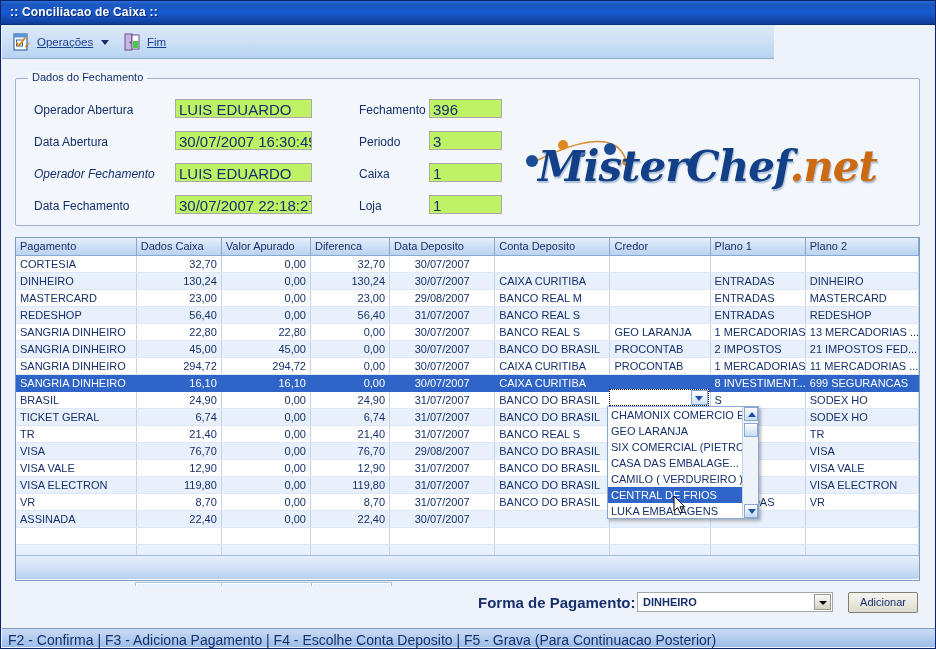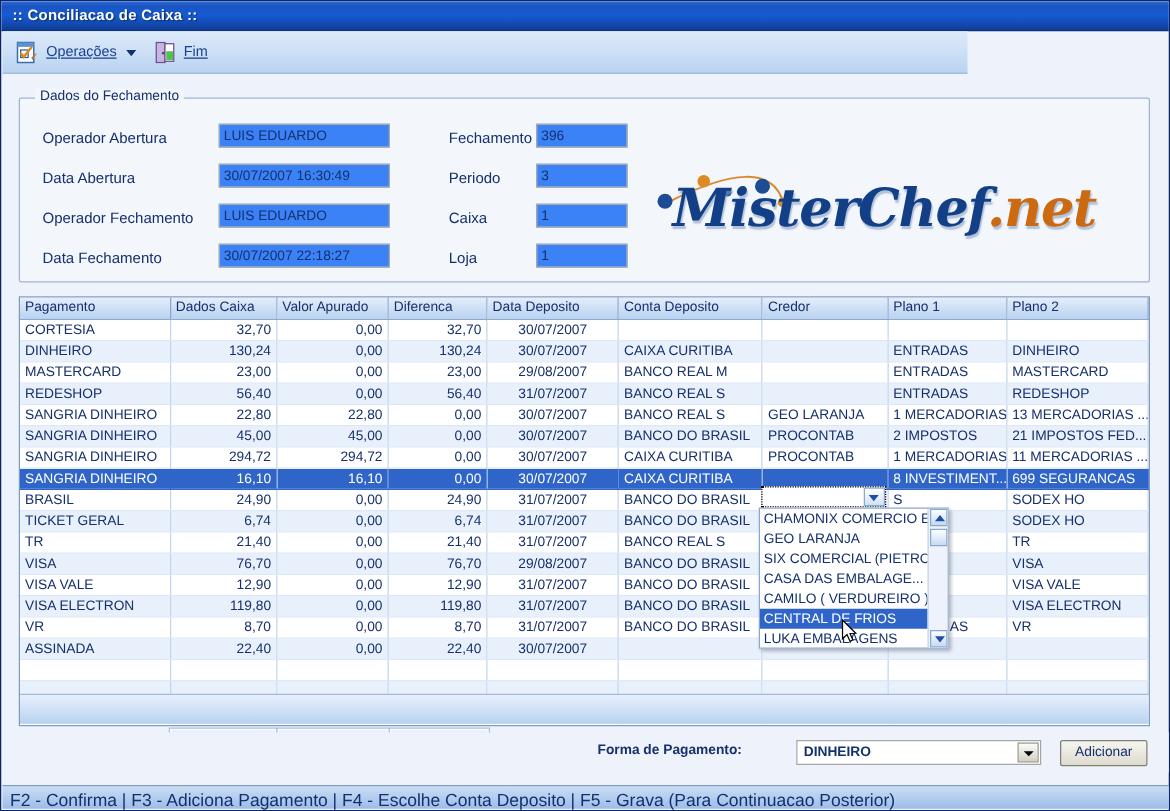--- a/index.html
+++ b/index.html
@@ -80,24 +80,24 @@
     color: #16306d;
   }
   .fld-label {
     position: absolute;
     font-size: 12px;
     color: #14306e;
     white-space: nowrap;
   }
   .fld-box {
     position: absolute;
-    background: #3b82f6;
+    background: #bef264;
     border: 1px solid #a9a9a9;
     box-sizing: border-box;
-    font-size: 11px;
+    font-size: 15px;
     color: #15306e;
     padding: 2px 3px 0 3px;
     height: 19px;
     line-height: 15px;
     overflow: hidden;
     white-space: nowrap;
   }
   
   .logo {
     position: absolute;
@@ -191,21 +191,21 @@
   }
   
   .botbar {
     position: absolute;
     left: 1px; top: 585px;
     width: 934px; height: 32px;
     background: #eef3fb;
   }
   .fp-label {
     position: absolute; left: 477px; top: 593px;
-    font-size: 11px; font-weight: bold; color: #17306d;
+    font-size: 15px; font-weight: bold; color: #17306d;
   }
   .combo {
     position: absolute; left: 636px; top: 591px;
     width: 196px; height: 20px;
     background: #ffffff;
     border: 1px solid #a6a6a6;
     box-sizing: border-box;
   }
   .combo .cb-val {
     position: absolute; left: 5px; top: 3px;
@@ -374,21 +374,21 @@
       </span>
       <span class="tb-label">Fim</span>
     </div>
   </div>
 
   <div class="groupbox">
     <div class="legend">Dados do Fechamento</div>
 
     <div class="fld-label" style="left:18px; top:24px;">Operador Abertura</div>
     <div class="fld-label" style="left:18px; top:56px;">Data Abertura</div>
-    <div class="fld-label" style="left:18px; top:88px;">Operador Fechamento</div>
+    <div class="fld-label" style="left:18px; top:88px;font-style:italic;">Operador Fechamento</div>
     <div class="fld-label" style="left:18px; top:120px;">Data Fechamento</div>
 
     <div class="fld-box" style="left:159px; top:20px;  width:137px;">LUIS EDUARDO</div>
     <div class="fld-box" style="left:159px; top:52px;  width:137px;">30/07/2007 16:30:49</div>
     <div class="fld-box" style="left:159px; top:84px;  width:137px;">LUIS EDUARDO</div>
     <div class="fld-box" style="left:159px; top:116px; width:137px;">30/07/2007 22:18:27</div>
 
     <div class="fld-label" style="left:343px; top:24px;">Fechamento</div>
     <div class="fld-label" style="left:343px; top:56px;">Periodo</div>
     <div class="fld-label" style="left:343px; top:88px;">Caixa</div>

